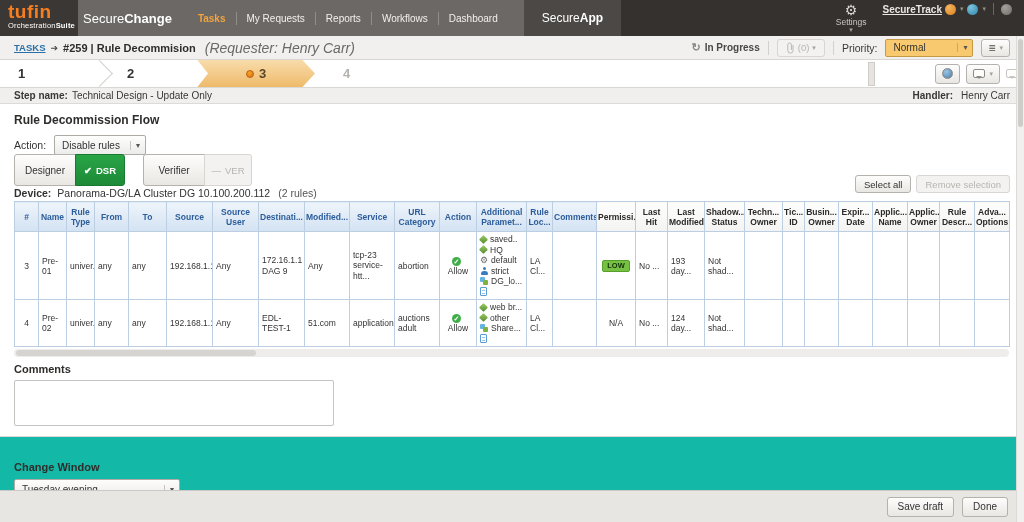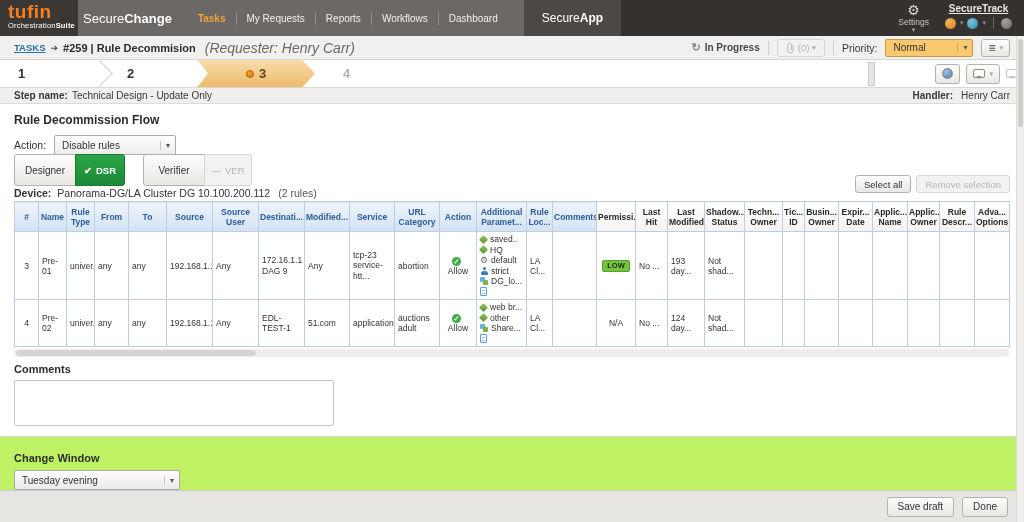--- a/index.html
+++ b/index.html
@@ -16,21 +16,21 @@
   .sc-title { color:#fff; font-size:13px; margin-right:16px; }
   .sc-title b, .sa-band b { font-weight:bold; }
   .nav-item { color:#f2f0ee; font-size:10px; padding:0 10px; height:36px; display:flex; align-items:center; cursor:default; }
   .nav-item.active { color:#f0a43e; font-weight:bold; }
   .nav-sep { width:1px; height:13px; background:#918d89; }
   .sa-band { background:#4c4845; color:#fff; display:flex; align-items:center; padding:0 18px; font-size:12px; }
   .nav-right { margin-left:auto; display:flex; align-items:flex-start; gap:16px; padding:3px 12px 0 0; }
   .settings-block { text-align:center; color:#c9c6c2; font-size:8.5px; line-height:9px; }
   .settings-gear { font-size:14px; line-height:15px; color:#d8d6d3; }
   .tiny-caret { font-size:7px; color:#a5a29e; line-height:6px; }
-  .st-block { display:flex; flex-direction:column; align-items:center; gap:3px; }
+  .st-block { display:flex; flex-direction:row; align-items:flex-end; gap:3px; }
   .st-link { color:#e9e7e4; font-size:10px; font-weight:bold; text-decoration:underline; }
   .icon-row { display:flex; align-items:center; gap:4px; }
   .circ { width:11px; height:11px; border-radius:50%; display:inline-block; }
   .circ.avatar { background:radial-gradient(circle at 35% 30%, #f3b55e, #d97f1f); }
   .circ.help { background:radial-gradient(circle at 35% 30%, #7cc4de, #2f84a8); }
   .circ.power { background:radial-gradient(circle at 35% 30%, #a5a29e, #6f6c68); }
   .icon-row .caret { font-size:7px; color:#8f8c88; }
   .icon-vsep { width:1px; height:12px; background:#6a6763; margin:0 3px; }
 
   
@@ -85,21 +85,21 @@
   
   .stepname-row { height:16px; background:#f0efed; border-bottom:1px solid #dddbd8; display:flex; align-items:center; font-size:10px; padding:0 14px; color:#3a3836; }
   .stepname-row b { margin-right:4px; }
   .handler { margin-left:auto; display:flex; gap:4px; }
 
   
   .content { height:386px; background:#fff; position:relative; overflow:hidden; }
   .flowpad { padding:9px 14px 0 14px; }
   .flow-title { font-size:12px; font-weight:bold; color:#2f2d2b; margin-bottom:8px; }
   .action-row { display:flex; align-items:center; gap:8px; height:20px; margin-bottom:5px; font-size:10.5px; }
-  .sel.action { width:122px; }
+  .sel.action { width:92px; }
   .dvbtn-row { display:flex; align-items:center; height:20px; margin-bottom:4px; }
   .btn.joinL { border-radius:3px 0 0 3px; width:62px; }
   .btn.dsr { border-radius:0 3px 3px 0; margin-left:-1px; width:50px;
              background:linear-gradient(#2aa446,#1d8a37); color:#fff; font-weight:bold; border-color:#177a2e; font-size:9.5px; }
   .btn.ver { border-radius:0 3px 3px 0; margin-left:-1px; width:48px; font-size:9.5px; }
   .gap18 { width:18px; }
   .device-row { display:flex; align-items:flex-end; font-size:10.5px; height:15px; margin-bottom:2px;justify-content:flex-end; }
   .device-row b { margin-right:6px; }
   .device-rules { color:#555; margin-left:8px; }
   .tbl-actions { margin-left:auto; display:flex; gap:5px; position:relative; top:-6px; }
@@ -134,21 +134,21 @@
                         background:repeating-linear-gradient(#9cc3e8 0 1px, transparent 1px 3px); }
 
   .hscroll { margin:2px 0 0 14px; width:995px; height:8px; background:#efedeb; border-radius:4px; position:relative; }
   .hthumb { position:absolute; left:2px; top:1px; width:240px; height:6px; background:#d6d4d1; border-radius:3px; }
 
   
   .comments-sec { margin:6px 14px 0 14px; }
   .sec-label { font-size:11px; font-weight:bold; color:#2f2d2b; }
   .comments-box { display:block; margin-top:5px; width:320px; height:46px; border:1px solid #c6c4c1; border-radius:2px;
                   resize:none; font-family:"Liberation Sans",sans-serif; font-size:10px; padding:3px; }
-  .cw-sec { margin-top:10px; background:#bef264; border-top:1px solid #dcdad7; padding:15px 14px 0 14px; height:70px; }
+  .cw-sec { margin-top:10px; background:#14b8a6; border-top:1px solid #dcdad7; padding:24px 14px 0 14px; height:70px; }
   .sel.cw { width:166px; margin-top:6px; background:linear-gradient(#fdfdfc,#eceae8); }
   .footer { position:absolute; bottom:0; left:0; right:8px; height:32px; background:#e8e6e3; border-top:1px solid #cbc8c5;
             display:flex; justify-content:flex-end; align-items:center; gap:8px; padding-right:8px; }
   .footer .btn { height:20px; }
 
   
   .vscroll { position:absolute; right:0; top:36px; bottom:0; width:8px; background:#f1f0ee; border-left:1px solid #dcdad7; }
   .vthumb { position:absolute; top:3px; left:1px; width:5px; height:88px; background:#cfcdca; border-radius:3px; }
 </style>
 </head>

